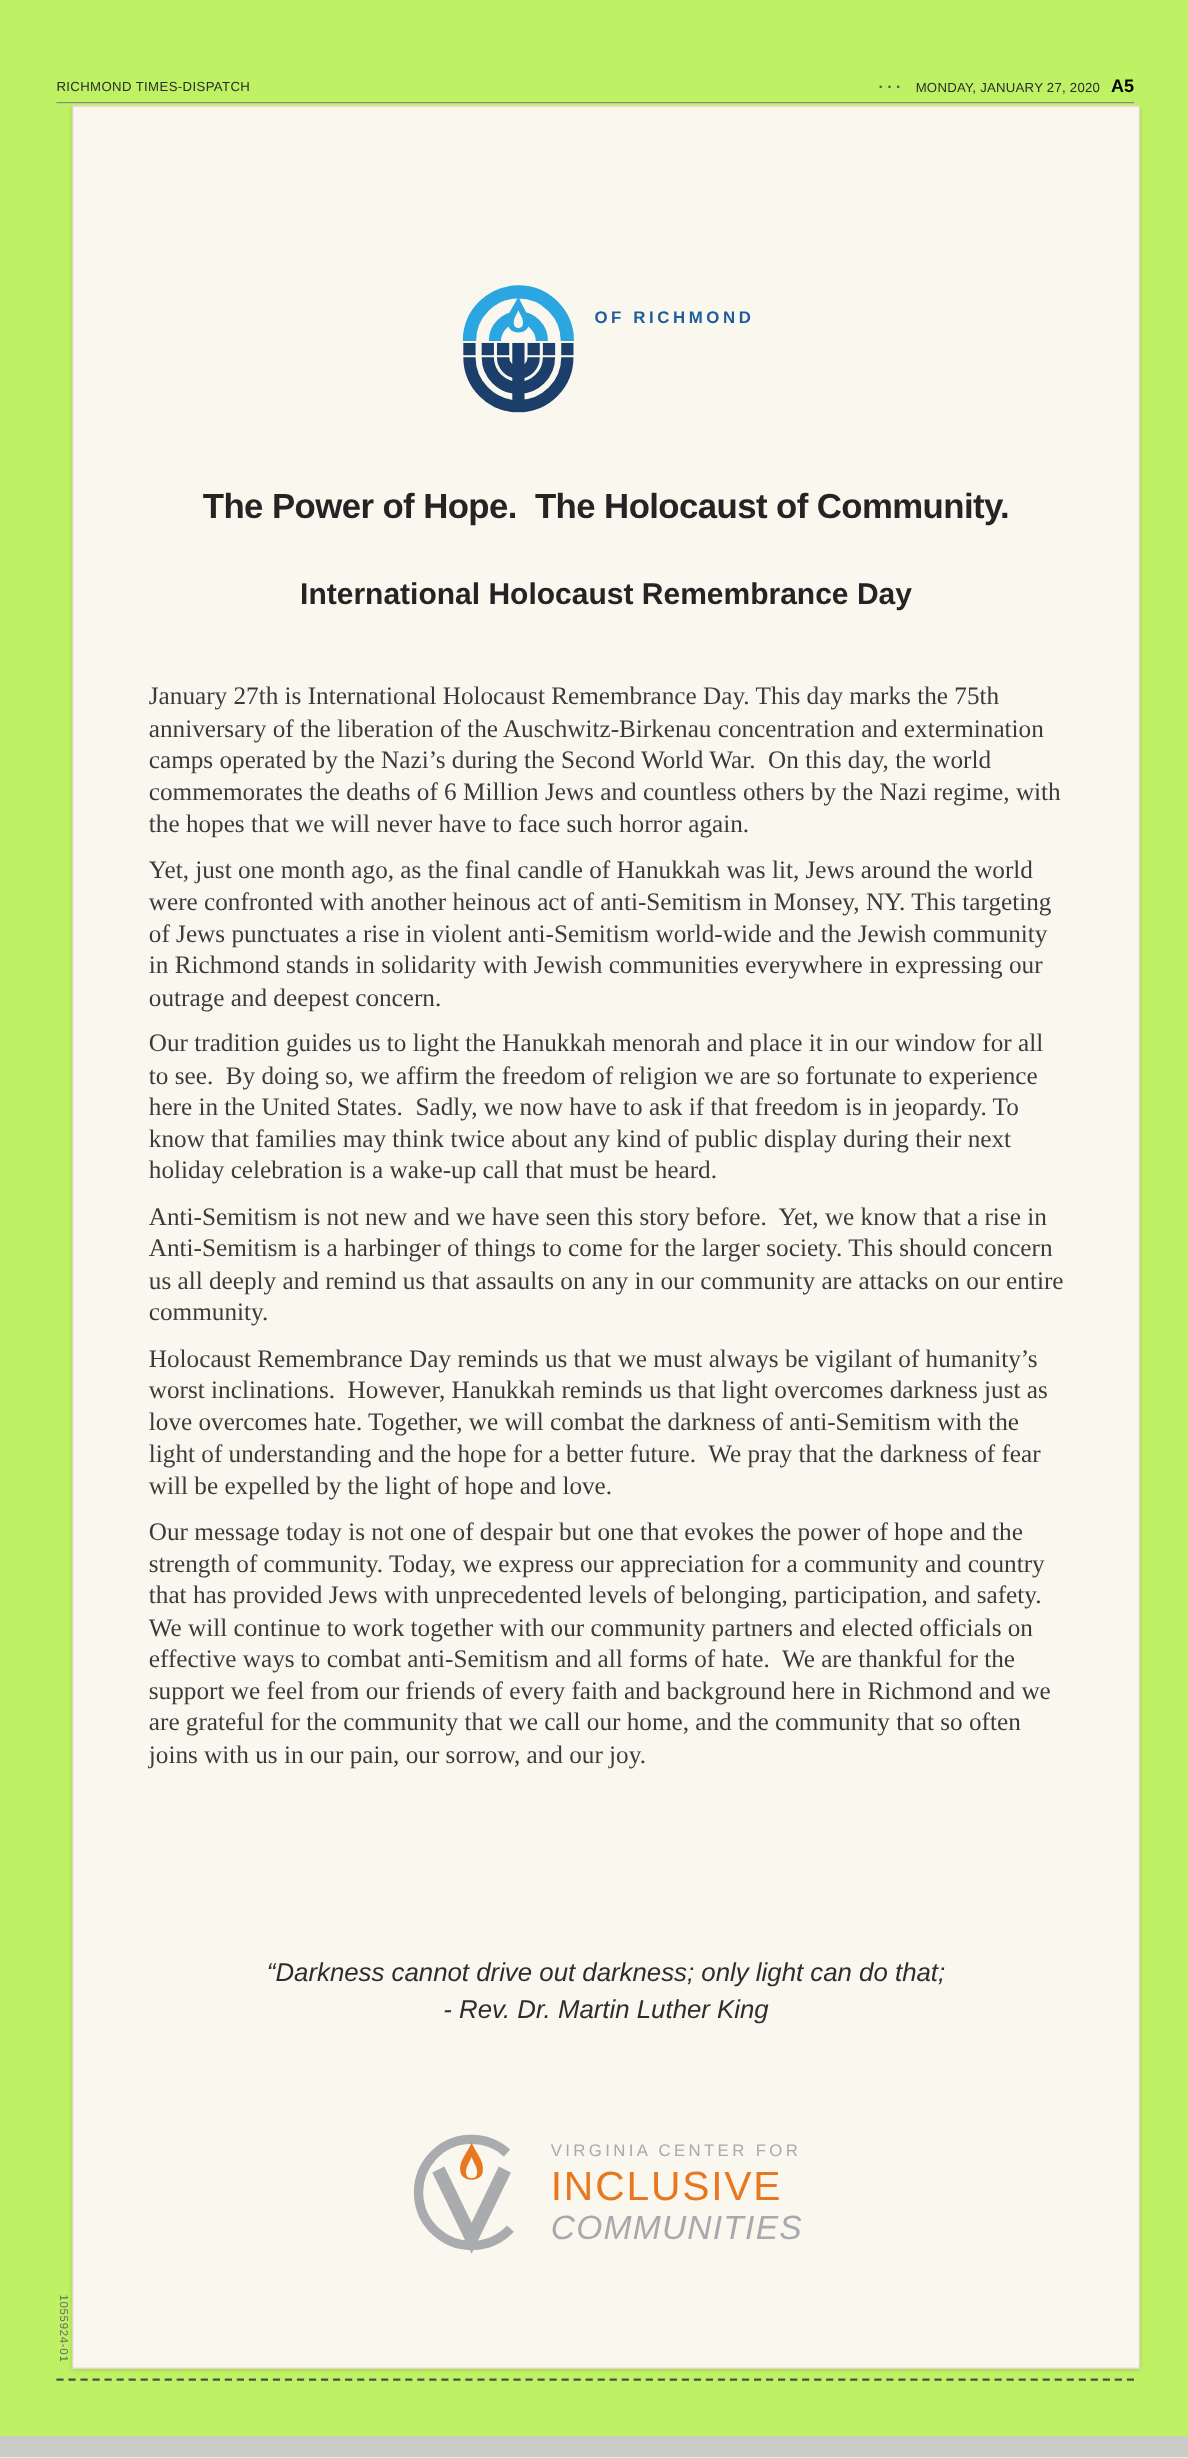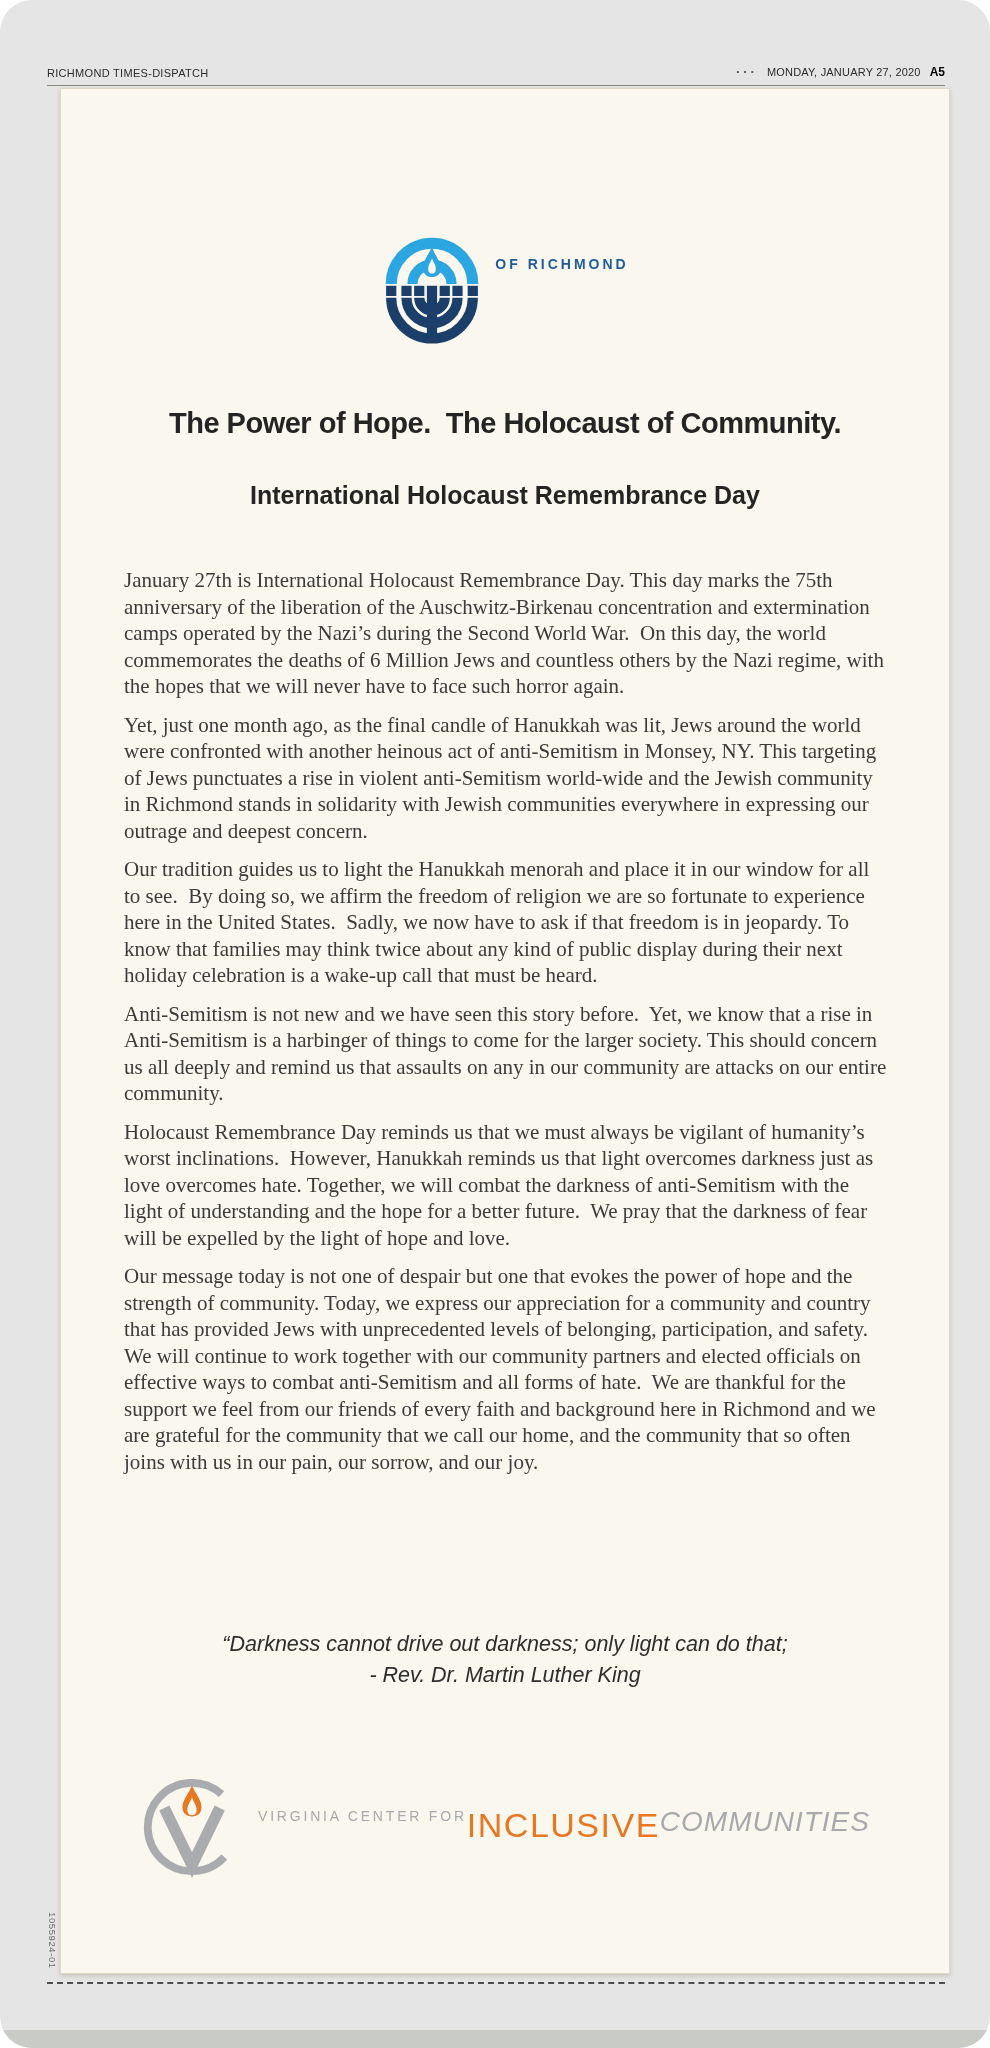--- a/index.html
+++ b/index.html
@@ -1,28 +1,27 @@
 <!DOCTYPE html>
 <html><head>
 <meta charset="utf-8">
 <style>
   html,body { margin:0; padding:0; background:#ffffff; }
   .page {
     position:relative; width:990px; height:2048px; overflow:hidden;
-    background:#e5e5e5;
+    background:#bef264;
     font-family:"Liberation Sans", sans-serif;
-    border-radius:32px;
   }
   
   .np-header { position:absolute; left:47px; top:64px; width:898px; height:18px; }
   .np-name { position:absolute; left:0; top:3px; font-size:11px; letter-spacing:.3px; color:#2c2c2c; }
   .np-right { position:absolute; right:0; top:0; display:flex; align-items:baseline; gap:9px; }
   .np-dots { font-size:13px; font-weight:bold; letter-spacing:3px; color:#555; }
   .np-date { font-size:11px; letter-spacing:.2px; color:#2c2c2c; }
-  .np-page { font-size:12px; font-weight:bold; color:#000; }
+  .np-page { font-size:15px; font-weight:bold; color:#000; }
   .np-rule { position:absolute; left:47px; top:85px; width:898px; border-top:1px solid #8d887d; }
 
   
   .adbox {
     position:absolute; left:60px; top:88px; width:888px; height:1884px;
     background:#faf7ee; border:1px solid #ded8c4;
     box-shadow:0 2px 4px rgba(120,110,80,.28);
   }
 
   
@@ -41,21 +40,21 @@
   .body-copy { position:absolute; left:63px; top:478px; width:764px;
         font-size:21px; line-height:26.5px; color:#3b3b3b;font-family:Liberation Serif, serif; }
   .body-copy p { margin:0 0 12px 0; white-space:pre-wrap; }
 
   
   .quote { position:absolute; left:0; top:1540px; width:100%; text-align:center;
         font-style:italic; font-size:21.5px; line-height:31px; color:#2d2d2d; }
 
   
   .vcic { position:absolute; left:0; top:1686px; width:100%; display:flex; justify-content:center; align-items:center; gap:14px; }
-  .vcic-text { display:flex; flex-direction:row; align-items:flex-start; }
+  .vcic-text { display:flex; flex-direction:column; align-items:flex-start; }
   .vcic-l1 { font-size:14px; letter-spacing:2.8px; color:#a7a9ac; margin-bottom:5px; white-space:pre; }
   .vcic-l2 { font-size:34px; letter-spacing:1.5px; color:#e87722; line-height:1; margin-bottom:4px; }
   .vcic-l3 { font-size:28px; letter-spacing:1px; color:#a7a9ac; line-height:1;font-style:italic; }
 
   
   .ad-id { position:absolute; left:58px; top:1912px; transform:rotate(90deg); transform-origin:0 0;
         font-size:9.5px; color:#6a6a6a; letter-spacing:.6px; }
   .fold-line { position:absolute; left:47px; top:1982px; width:898px; border-top:2px dashed #4e4e4e; }
   .bottom-bar { position:absolute; left:0; top:2030px; width:990px; height:18px; background:#c9ccc6; }
 </style>

